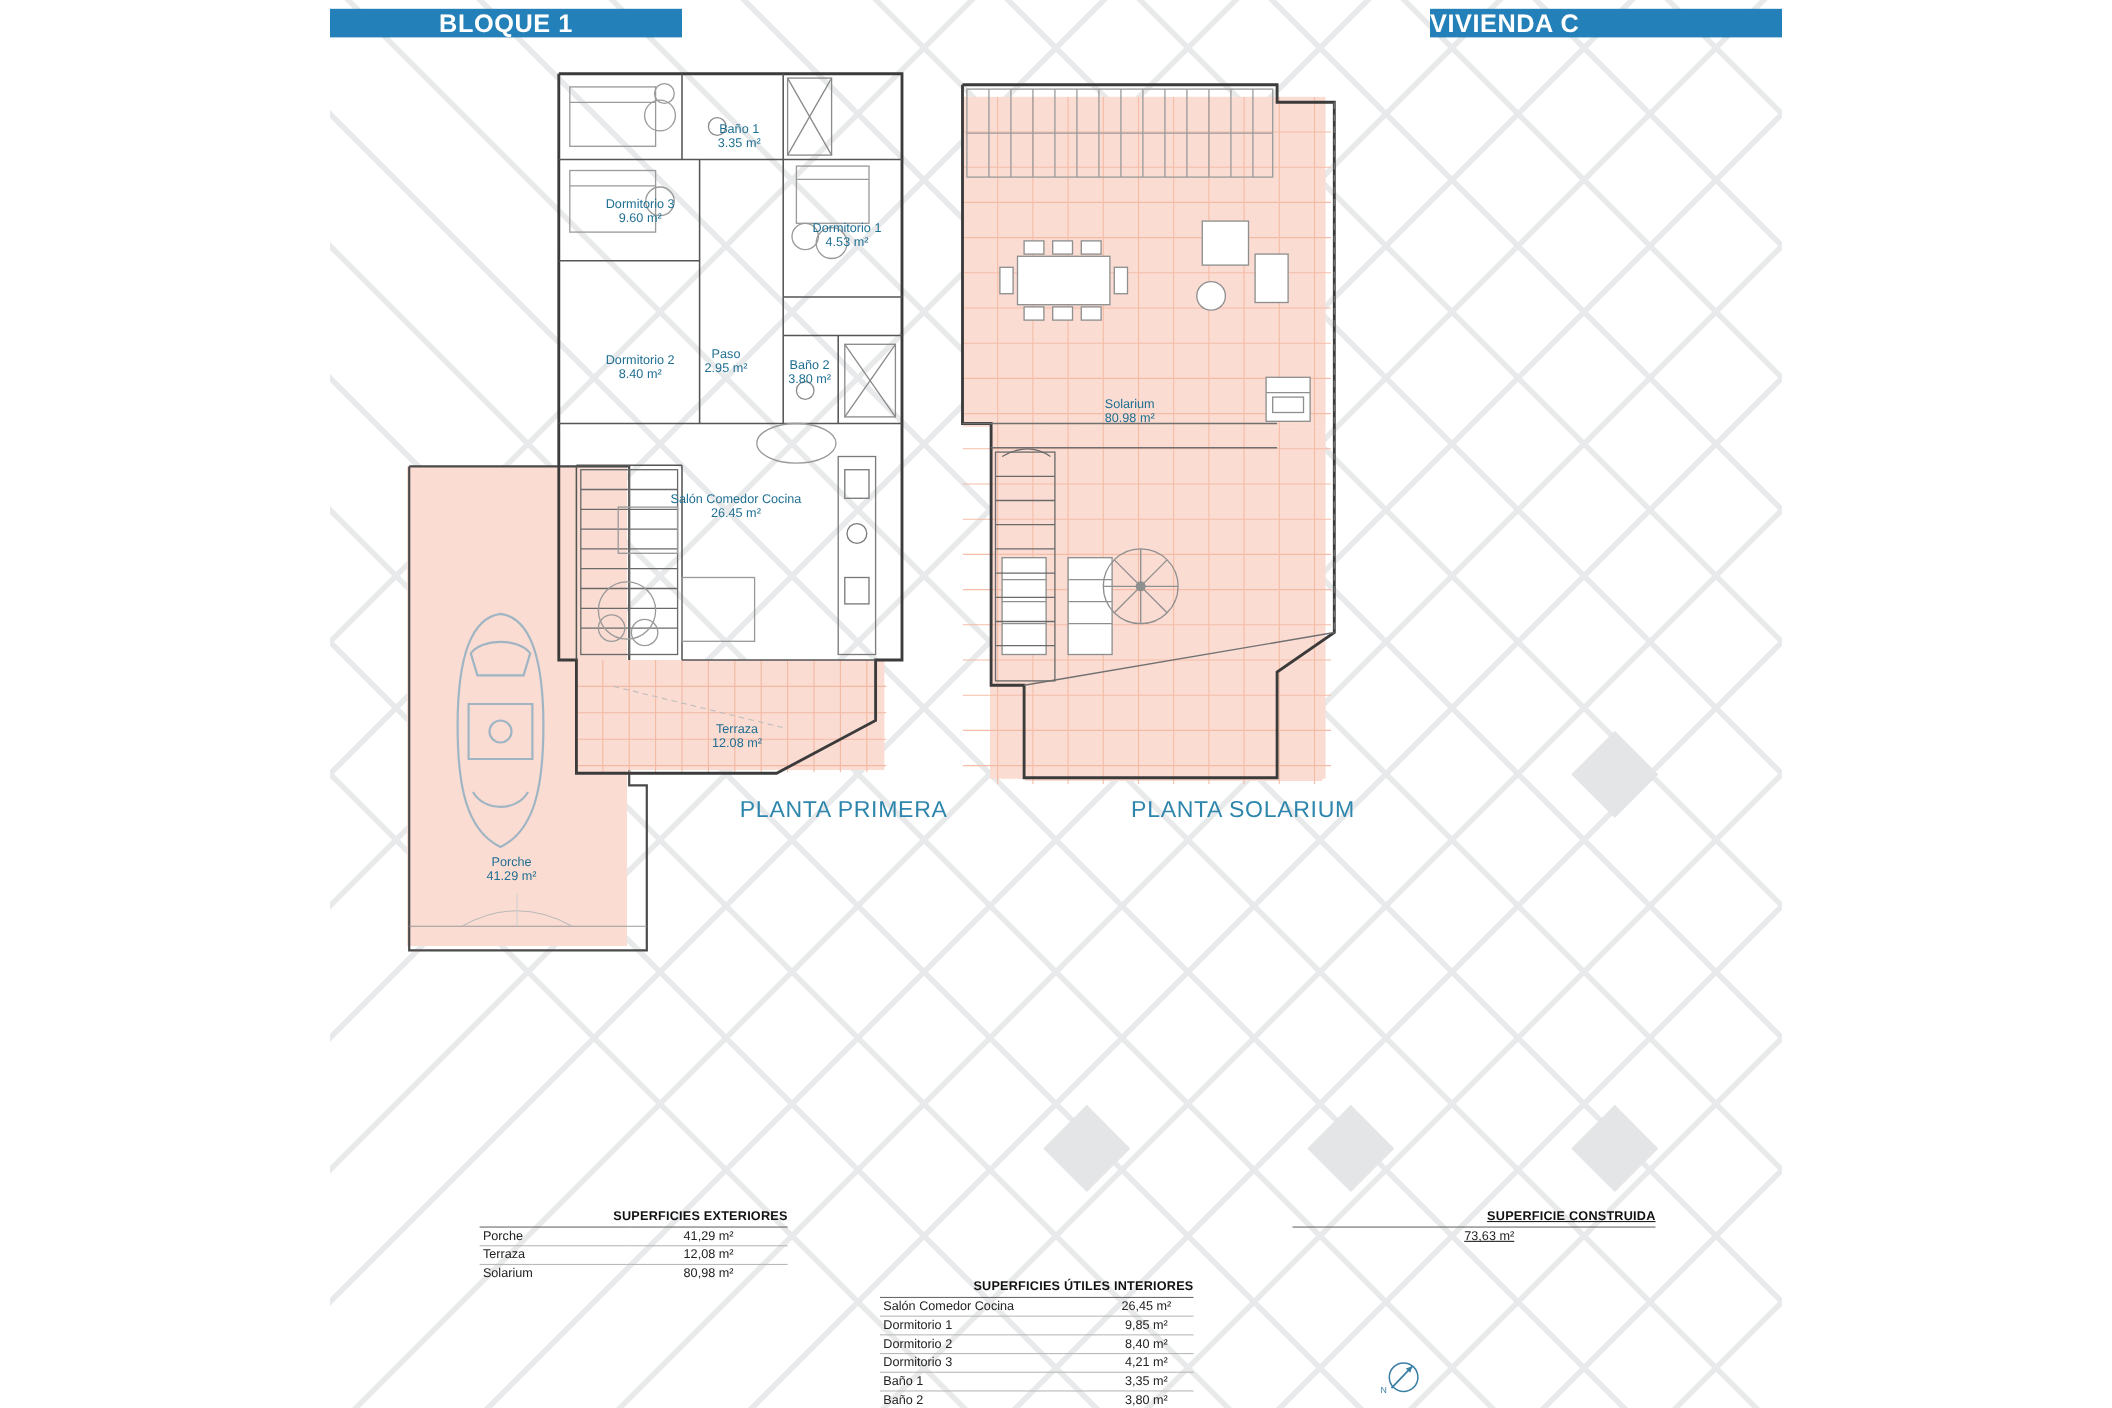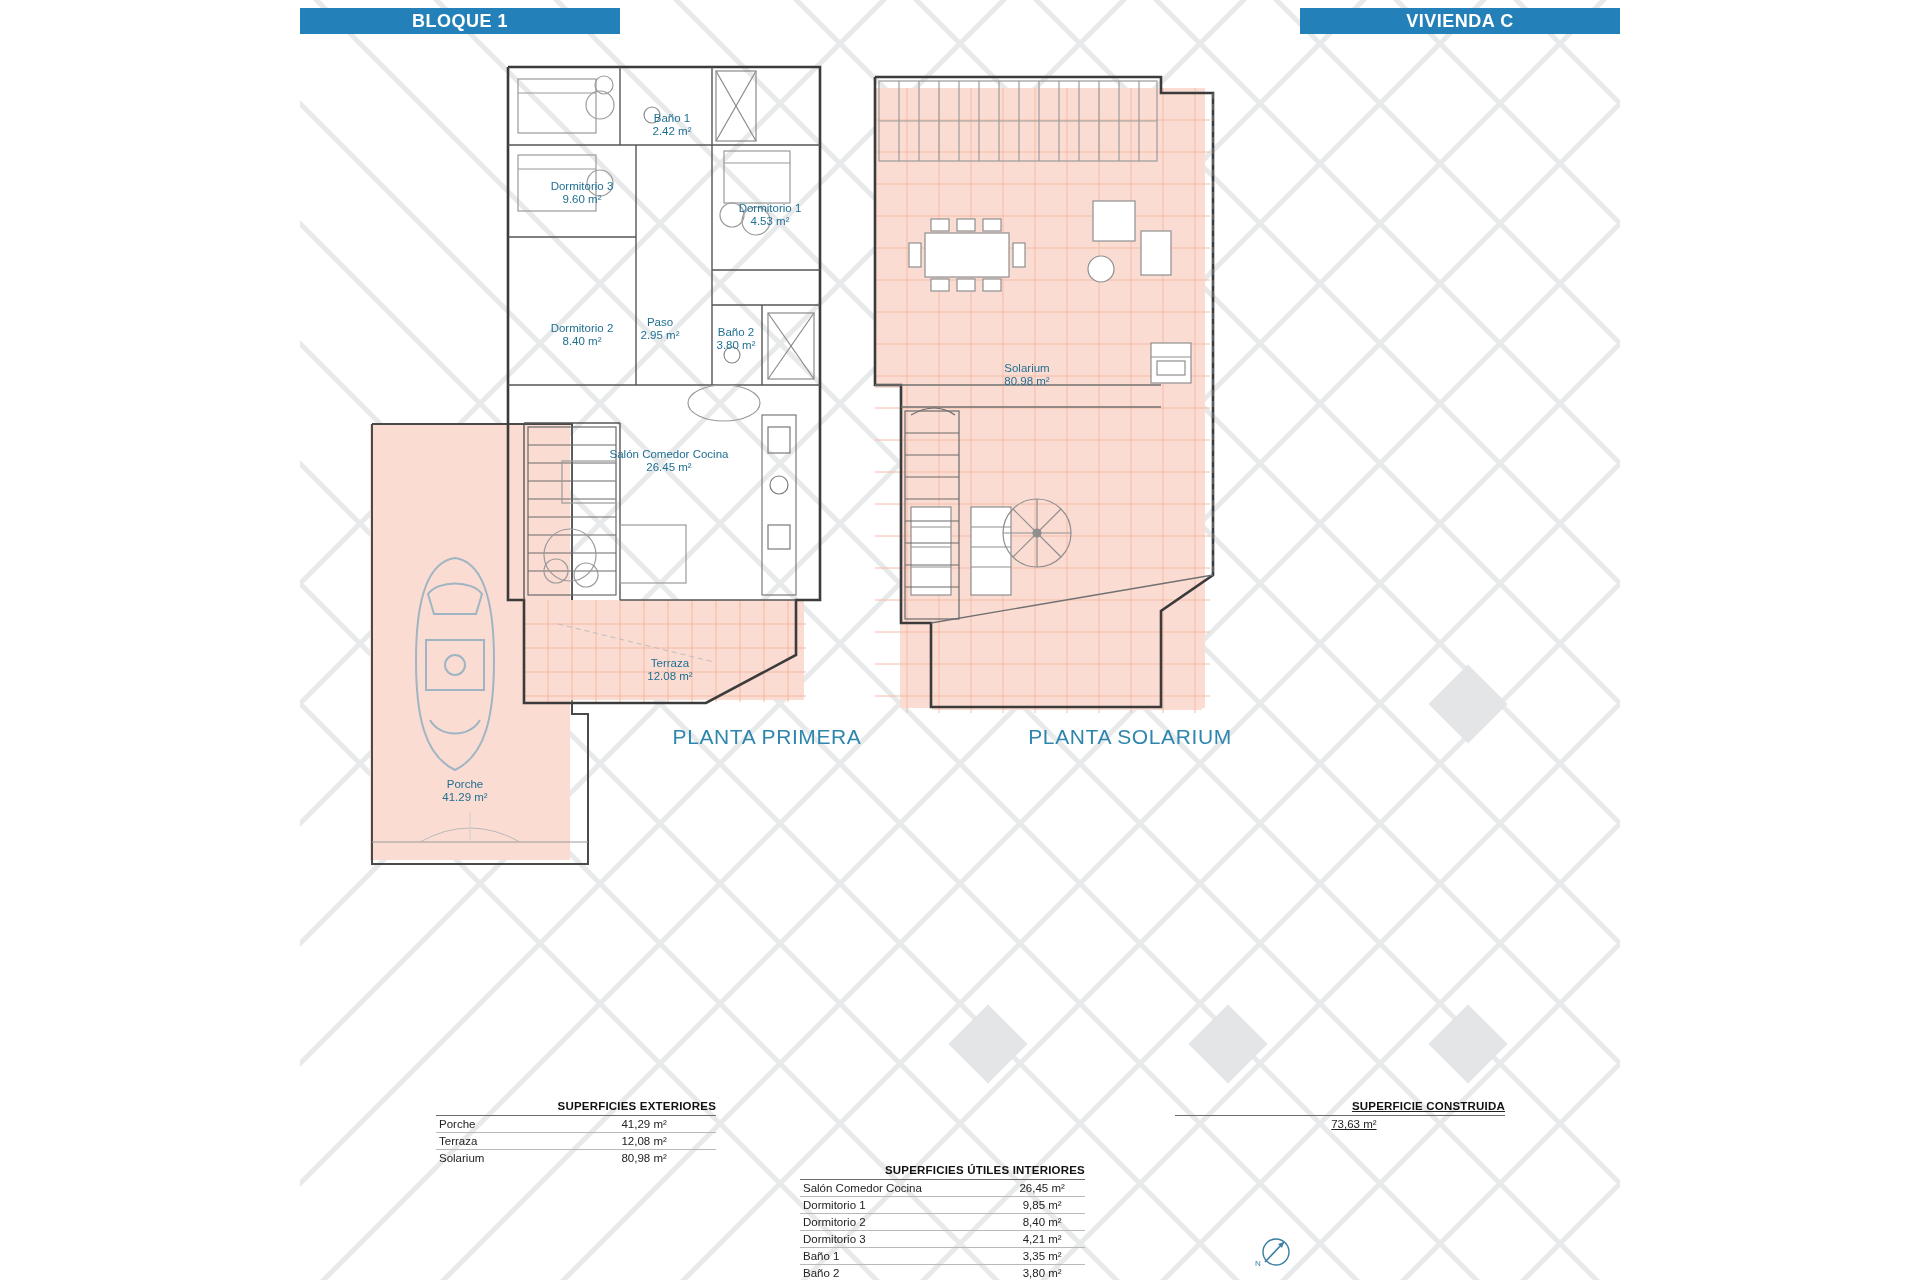--- a/index.html
+++ b/index.html
@@ -7,24 +7,24 @@
   .page{position:relative;width:1920px;height:1280px;background:#fff;}
 
   
   .lattice{position:absolute;left:300px;top:0;width:1320px;height:1280px;overflow:hidden;}
   .lattice .ln{position:absolute;background:#e8e9ea;}
   .lattice .a{width:2600px;height:5px;transform-origin:0 0;transform:rotate(45deg);}
   .lattice .b{width:2600px;height:5px;transform-origin:0 0;transform:rotate(-45deg);}
   .sq{position:absolute;background:#e4e5e6;width:56px;height:56px;transform:rotate(45deg);}
 
   
-  .hdr{position:absolute;top:8px;height:26px;background:#2480b8;color:#fff;font-weight:bold;font-size:18px;
+  .hdr{position:absolute;top:8px;height:26px;background:#2480b8;color:#fff;font-weight:bold;font-size:23px;
        letter-spacing:.5px;display:flex;align-items:center;}
   .hdr.left{left:300px;width:320px;justify-content:center;}
-  .hdr.right{right:300px;width:320px;justify-content:center;}
+  .hdr.right{right:300px;width:320px;}
 
   
   .plan{position:absolute;left:300px;top:0;width:1320px;height:1120px;}
   .txt{position:absolute;color:#1f6f92;font-size:11.5px;text-align:center;line-height:13px;white-space:nowrap;}
   .txt.big{font-size:21px;color:#2e86ad;letter-spacing:.6px;}
   .fillpink{position:absolute;background:#fbdcd2;}
 
   
   .tbl{position:absolute;font-size:11.5px;color:#222;}
   .tbl .cap{text-align:right;font-weight:bold;font-size:11.5px;color:#111;padding-bottom:3px;letter-spacing:.2px;}
@@ -211,21 +211,21 @@
         <rect x="62" y="406" width="54" height="42"></rect>
         <rect x="120" y="470" width="66" height="58"></rect>
         <circle cx="70" cy="500" r="26"></circle>
         <circle cx="56" cy="516" r="12"></circle>
           <circle cx="86" cy="520" r="12"></circle>
       </g>
     </svg>
 
     <div class="txt" style="left:327px;top:112px;width:90px;">
       <span>Baño 1</span><br>
-      <span>2.42 m²</span>
+      <span>3.35 m²</span>
     </div>
     <div class="txt" style="left:222px;top:180px;width:120px;">
       <span>Dormitorio 3</span><br>
       <span>9.60 m²</span>
     </div>
     <div class="txt" style="left:410px;top:202px;width:120px;">
       <span>Dormitorio 1</span><br>
       <span>4.53 m²</span>
     </div>
     <div class="txt" style="left:222px;top:322px;width:120px;">

